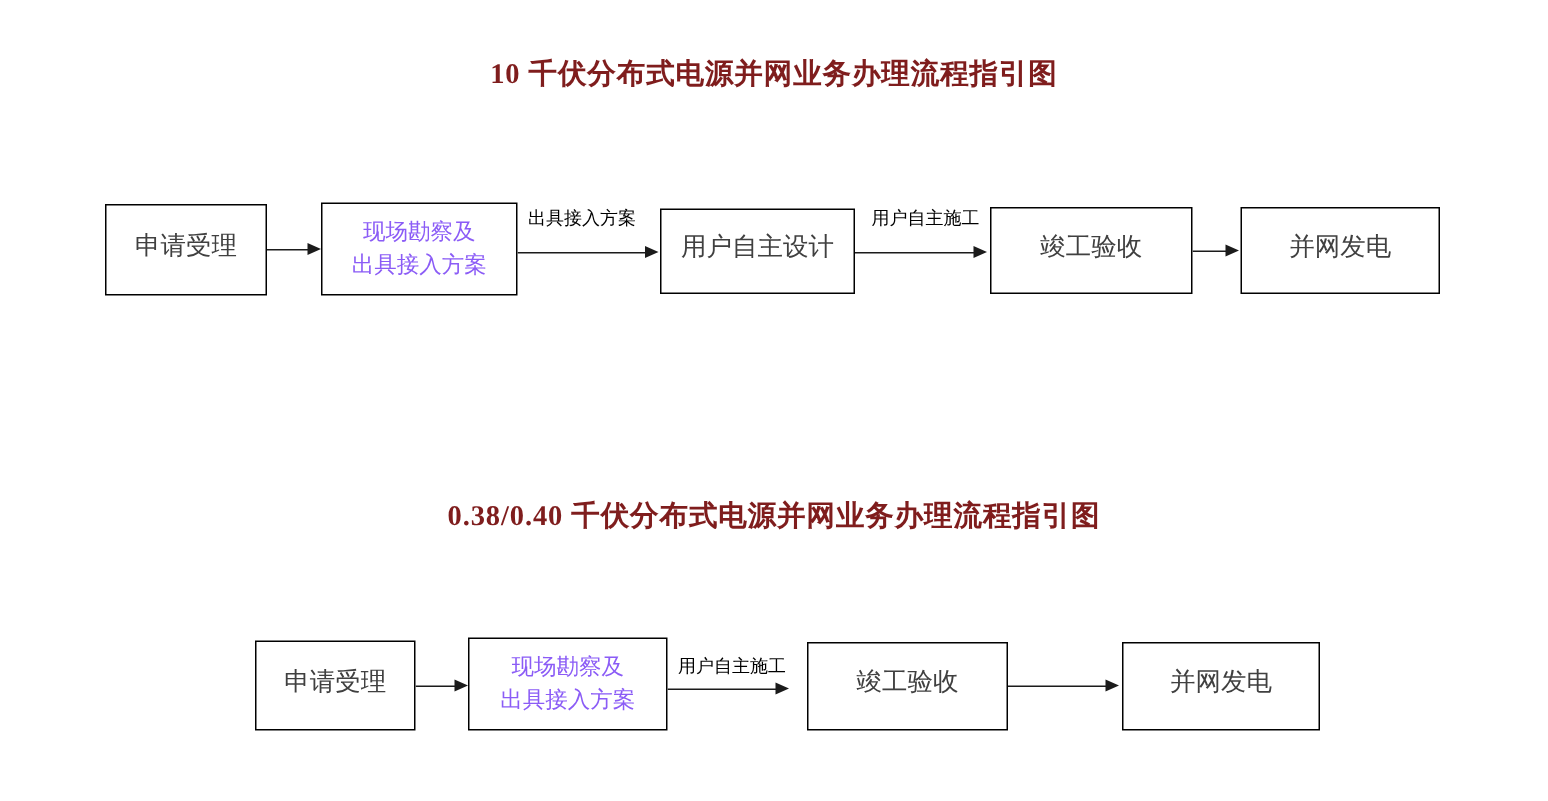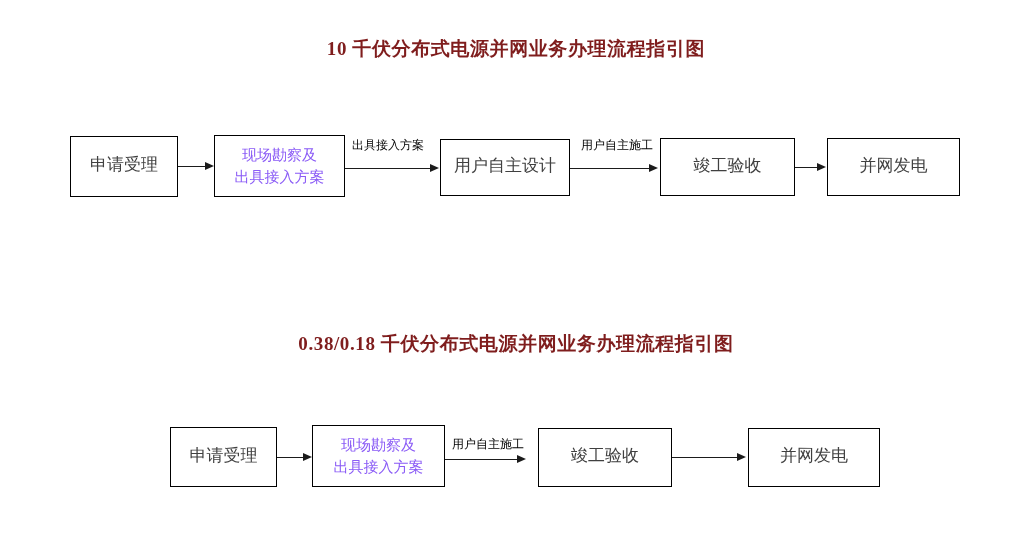--- a/index.html
+++ b/index.html
@@ -130,21 +130,21 @@
     <span class="line">竣工验收</span>
   </div>
 
   <div class="connector" style="left:795px; top:167px; width:24px;"></div>
   <div class="arrow-head" style="left:817px; top:163px;"></div>
 
   <div class="flow-box" style="left:827px; top:138px; width:133px; height:58px;">
     <span class="line">并网发电</span>
   </div>
 
-  <div class="chart-title" id="title-2">0.38/0.18 千伏分布式电源并网业务办理流程指引图</div>
+  <div class="chart-title" id="title-2">0.38/0.40 千伏分布式电源并网业务办理流程指引图</div>
 
   <div class="flow-box" style="left:170px; top:427px; width:107px; height:60px;">
     <span class="line">申请受理</span>
   </div>
 
   <div class="connector" style="left:277px; top:457px; width:28px;"></div>
   <div class="arrow-head" style="left:303px; top:453px;"></div>
 
   <div class="flow-box two-line" style="left:312px; top:425px; width:133px; height:62px;">
     <span class="line">现场勘察及</span>

